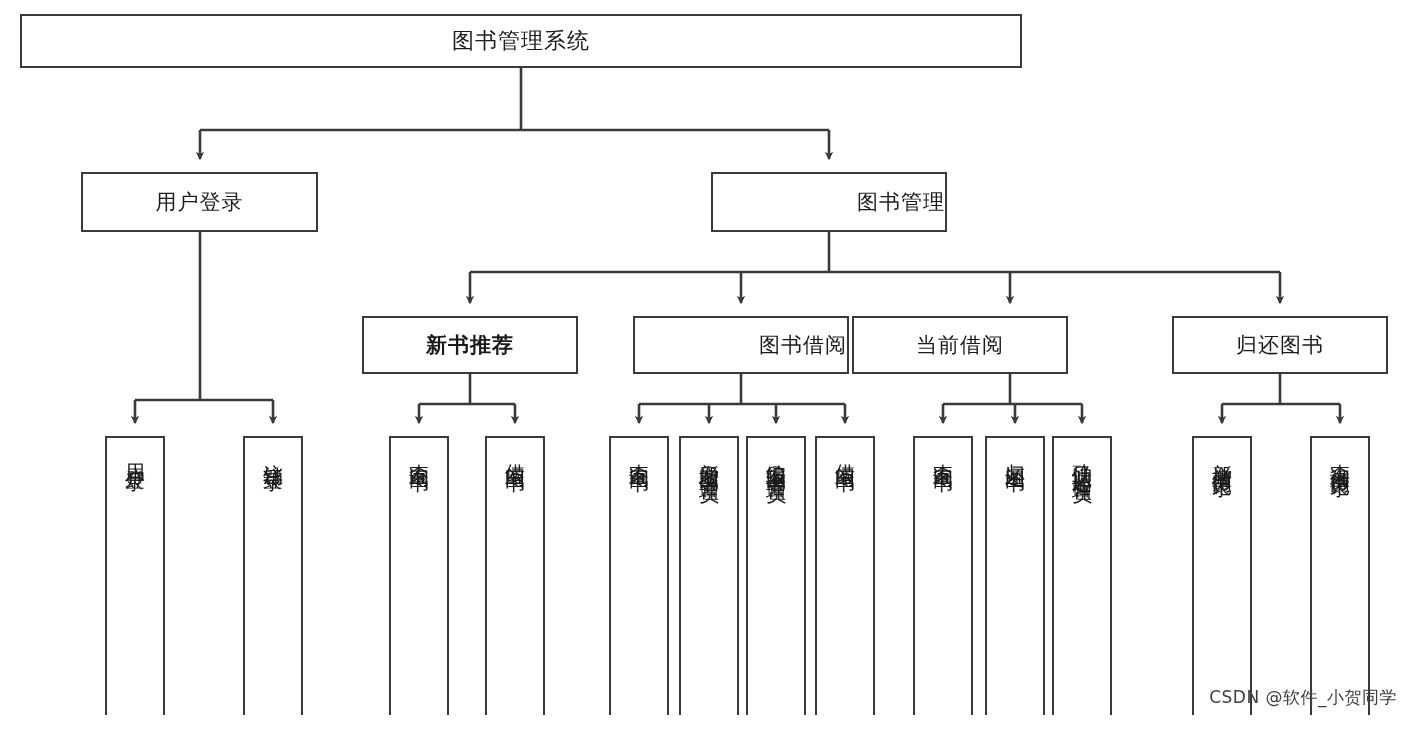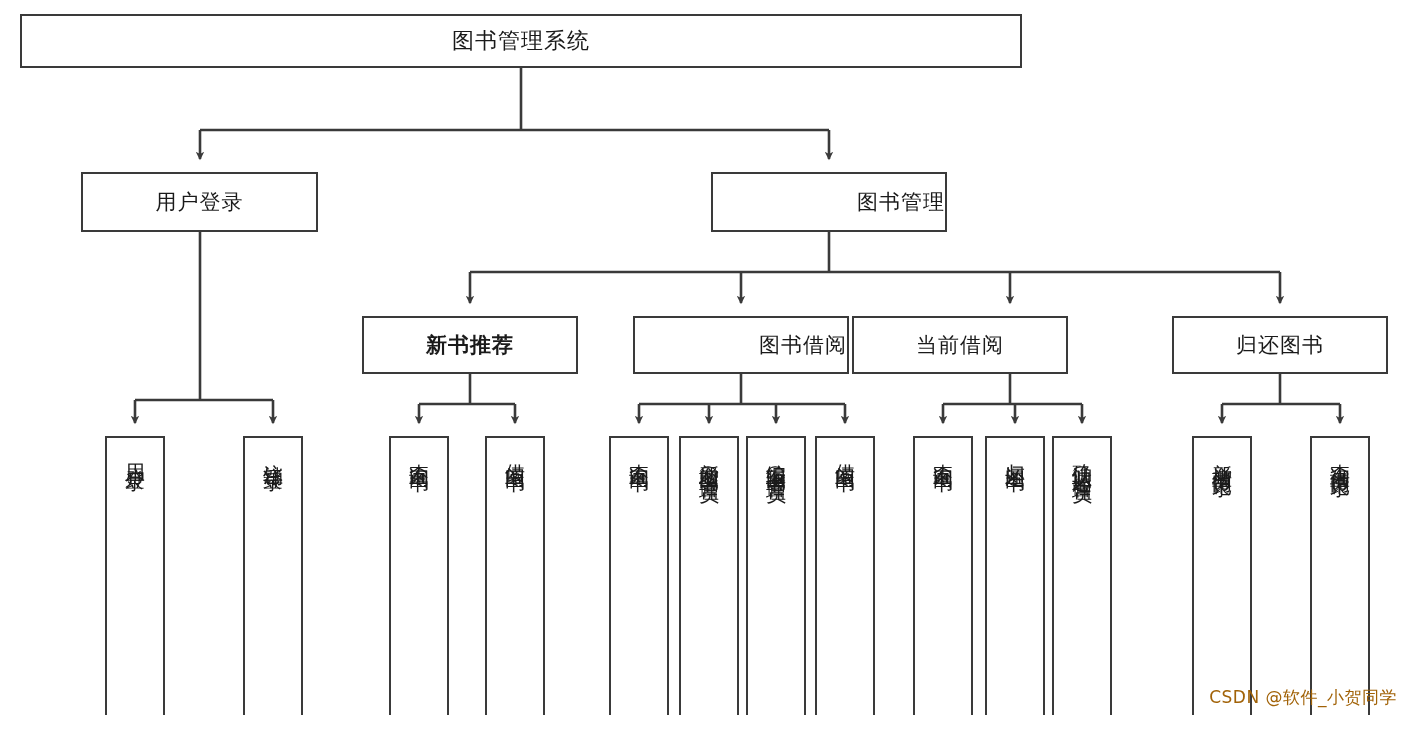--- a/index.html
+++ b/index.html
@@ -59,21 +59,21 @@
     line-height: 1.05;
   }
   .node.root .lbl {
     font-size: 22px;
   }
   #watermark {
     position: absolute;
     right: 8px;
     bottom: 6px;
     font-size: 17px;
-    color: #a16207;
+    color: #404040;
     letter-spacing: 0.5px;
     white-space: nowrap;
   }
 </style>
 </head>
 <body>
 
 <div id="canvas">
 
   <svg id="edges" viewBox="0 0 1405 747" xmlns="http://www.w3.org/2000/svg">

